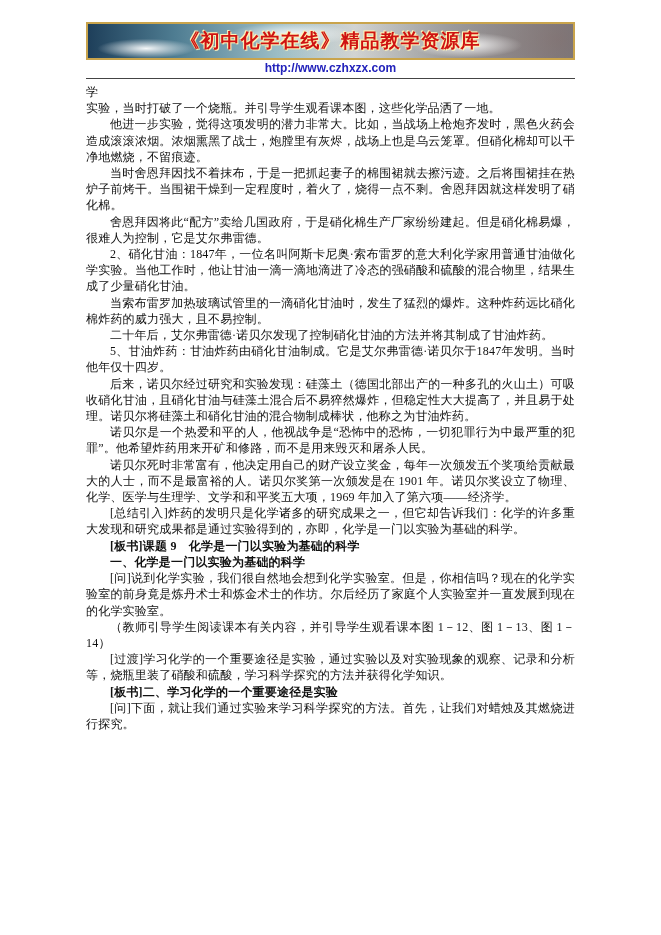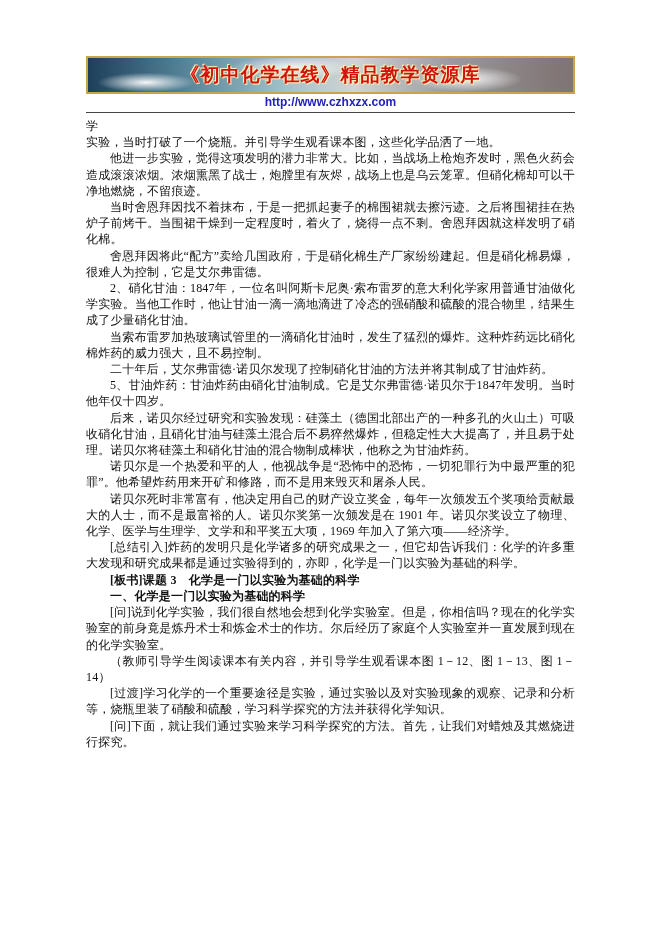--- a/index.html
+++ b/index.html
@@ -8,22 +8,22 @@
     width: 661px;
     height: 935px;
     margin: 0 auto;
     background: #ffffff;
     overflow: hidden;
     font-family: "Liberation Serif", serif;
     color: #111;
   }
   .content {
     width: 489px;
-    margin: 6px auto;
-    padding-top: 50px;
+    margin: 0 auto;
+    padding-top: 22px;
   }
   
   .banner-art {
     height: 38px;
     box-sizing: border-box;
     border: 2px solid #c9a44c;
     display: flex;
     align-items: center;
     justify-content: center;
     background:
@@ -104,23 +104,24 @@
         <p class="indent">当时舍恩拜因找不着抹布，于是一把抓起妻子的棉围裙就去擦污迹。之后将围裙挂在热炉子前烤干。当围裙干燥到一定程度时，着火了，烧得一点不剩。舍恩拜因就这样发明了硝化棉。</p>
         <p class="indent">舍恩拜因将此“配方”卖给几国政府，于是硝化棉生产厂家纷纷建起。但是硝化棉易爆，很难人为控制，它是艾尔弗雷德。</p>
         <p class="indent">2、硝化甘油：1847年，一位名叫阿斯卡尼奥·索布雷罗的意大利化学家用普通甘油做化学实验。当他工作时，他让甘油一滴一滴地滴进了冷态的强硝酸和硫酸的混合物里，结果生成了少量硝化甘油。</p>
         <p class="indent">当索布雷罗加热玻璃试管里的一滴硝化甘油时，发生了猛烈的爆炸。这种炸药远比硝化棉炸药的威力强大，且不易控制。</p>
         <p class="indent">二十年后，艾尔弗雷德·诺贝尔发现了控制硝化甘油的方法并将其制成了甘油炸药。</p>
         <p class="indent">5、甘油炸药：甘油炸药由硝化甘油制成。它是艾尔弗雷德·诺贝尔于1847年发明。当时他年仅十四岁。</p>
         <p class="indent">后来，诺贝尔经过研究和实验发现：硅藻土（德国北部出产的一种多孔的火山土）可吸收硝化甘油，且硝化甘油与硅藻土混合后不易猝然爆炸，但稳定性大大提高了，并且易于处理。诺贝尔将硅藻土和硝化甘油的混合物制成棒状，他称之为甘油炸药。</p>
         <p class="indent">诺贝尔是一个热爱和平的人，他视战争是“恐怖中的恐怖，一切犯罪行为中最严重的犯罪”。他希望炸药用来开矿和修路，而不是用来毁灭和屠杀人民。</p>
         <p class="indent">诺贝尔死时非常富有，他决定用自己的财产设立奖金，每年一次颁发五个奖项给贡献最大的人士，而不是最富裕的人。诺贝尔奖第一次颁发是在 1901 年。诺贝尔奖设立了物理、化学、医学与生理学、文学和和平奖五大项，1969 年加入了第六项——经济学。</p>
         <p class="indent">[总结引入]炸药的发明只是化学诸多的研究成果之一，但它却告诉我们：化学的许多重大发现和研究成果都是通过实验得到的，亦即，化学是一门以实验为基础的科学。</p>
-        <p class="indent bold">[板书]课题 3　化学是一门以实验为基础的科学</p>
+        <p class="indent bold">[板书]课题 9　化学是一门以实验为基础的科学</p>
         <p class="indent bold">一、化学是一门以实验为基础的科学</p>
         <p class="indent">[问]说到化学实验，我们很自然地会想到化学实验室。但是，你相信吗？现在的化学实验室的前身竟是炼丹术士和炼金术士的作坊。尔后经历了家庭个人实验室并一直发展到现在的化学实验室。</p>
         <p class="indent">（教师引导学生阅读课本有关内容，并引导学生观看课本图 1－12、图 1－13、图 1－14）</p>
         <p class="indent">[过渡]学习化学的一个重要途径是实验，通过实验以及对实验现象的观察、记录和分析等，烧瓶里装了硝酸和硫酸，学习科学探究的方法并获得化学知识。</p>
+        <p class="indent bold">[板书]二、学习化学的一个重要途径是实验</p>
         <p class="indent">[问]下面，就让我们通过实验来学习科学探究的方法。首先，让我们对蜡烛及其燃烧进行探究。</p>
       </div>
 
   </div>
 
 </div>
 
 </body></html>

